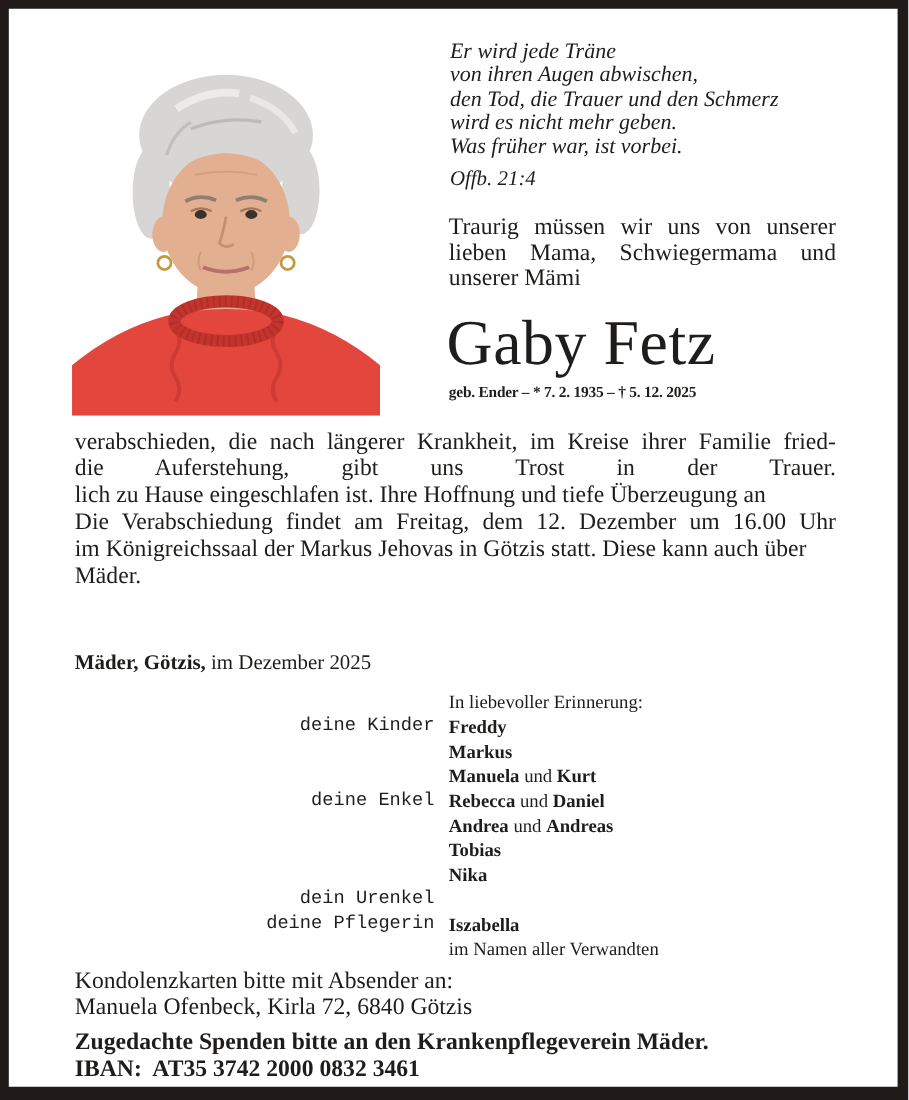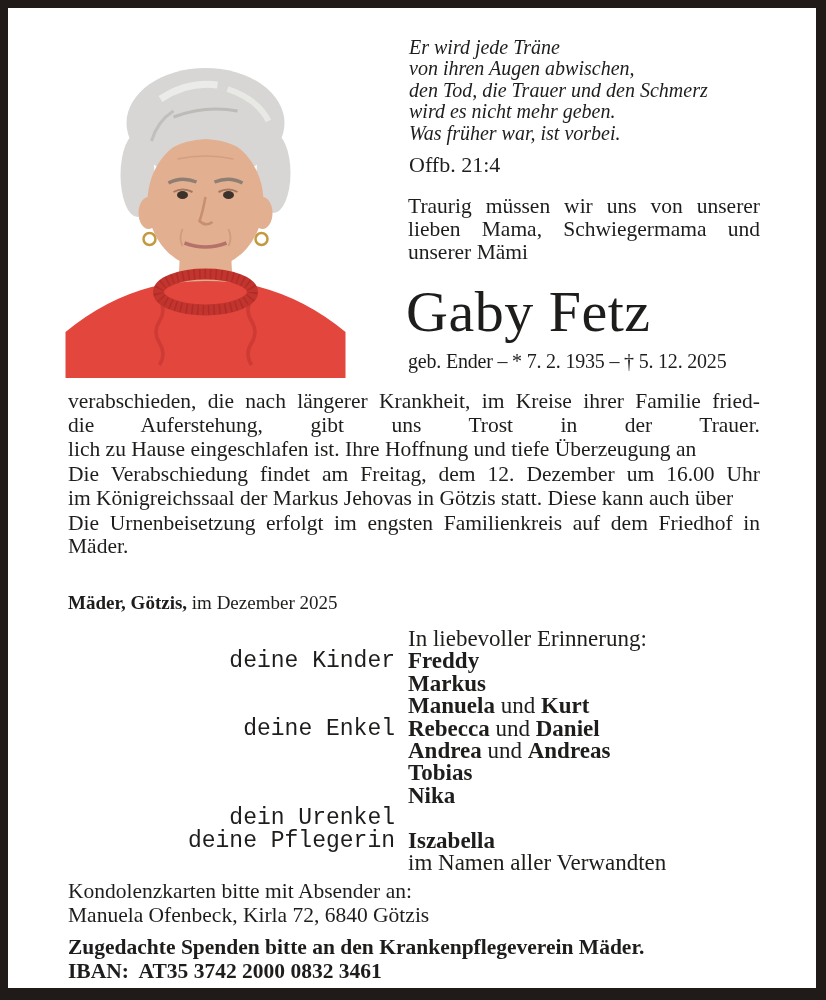--- a/index.html
+++ b/index.html
@@ -9,34 +9,34 @@
     font-family:"Liberation Serif","DejaVu Serif",serif;
     color:var(--c-text,#1e1d1b);
     padding-left:28px;
   }
   .frame{position:absolute;inset:0;border-style:solid;border-color:var(--c-frame,#201b19);
     border-width:8px 10px 12px 8px;pointer-events:none;z-index:5;}
   .photo{position:absolute;left:65px;top:45px;width:281px;height:333px;}
   .photo svg{display:block;width:100%;height:100%;}
   .quote{position:absolute;left:409px;top:37px;width:365px;
     font-style:italic;font-size:20px;line-height:21.4px;}
-  .quote-ref{position:absolute;left:409px;top:152px;font-size:22px;}
+  .quote-ref{position:absolute;left:409px;top:152px;font-style:italic;font-size:19px;}
   .intro{position:absolute;left:408px;top:195px;width:352px;
     font-size:21.5px;line-height:23.1px;}
   .just > div{text-align:justify;text-align-last:justify;}
   .just > div:last-child{text-align-last:left;}
   .name{position:absolute;left:406px;top:282px;font-size:58px;line-height:60px;letter-spacing:0.5px;}
-  .dates{position:absolute;left:408px;top:350px;font-size:20px;font-weight:normal;
+  .dates{position:absolute;left:408px;top:350px;font-size:14px;font-weight:bold;
     letter-spacing:-0.2px;white-space:nowrap;}
   .bodytext{position:absolute;left:68px;top:390px;width:692px;
     font-size:21.5px;line-height:23.9px;}
   .bodytext .par + .par{margin-top:1px;}
   .dateline{position:absolute;left:68px;top:592px;font-size:19px;}
   .memoriam{position:absolute;left:68px;top:628px;width:700px;
-    font-size:23px;line-height:22.4px;}
+    font-size:17px;line-height:22.4px;}
   .mrow{display:flex;}
   .mlabel{width:327px;text-align:right;padding-right:13px;flex:none;font-family:Liberation Mono, monospace;}
   .mvalue{flex:1;}
   .mvalue b{font-weight:bold;}
   .footer{position:absolute;left:68px;top:879px;width:692px;
     font-size:21.5px;line-height:24.3px;}
   .fblock + .fblock{margin-top:7px;font-weight:bold;}
 </style>
 </head>
 <body>
@@ -127,21 +127,20 @@
     <div class="par just">
         <div>verabschieden, die nach längerer Krankheit, im Kreise ihrer Familie fried-</div>
         <div>die Auferstehung, gibt uns Trost in der Trauer.</div>
         <div>lich zu Hause eingeschlafen ist. Ihre Hoffnung und tiefe Überzeugung an</div>
       </div>
     <div class="par just">
         <div>Die Verabschiedung findet am Freitag, dem 12. Dezember um 16.00 Uhr</div>
         <div>im Königreichssaal der Markus Jehovas in Götzis statt. Diese kann auch über</div>
       </div>
     <div class="par just">
-        <div>Die Urnenbeisetzung erfolgt im engsten Familienkreis auf dem Friedhof in</div>
         <div>Mäder.</div>
       </div>
   </div>
 
   <div class="dateline">
     <b>Mäder, Götzis,</b><span> im Dezember 2025</span>
   </div>
 
   <div class="memoriam">
       <div class="mrow">

